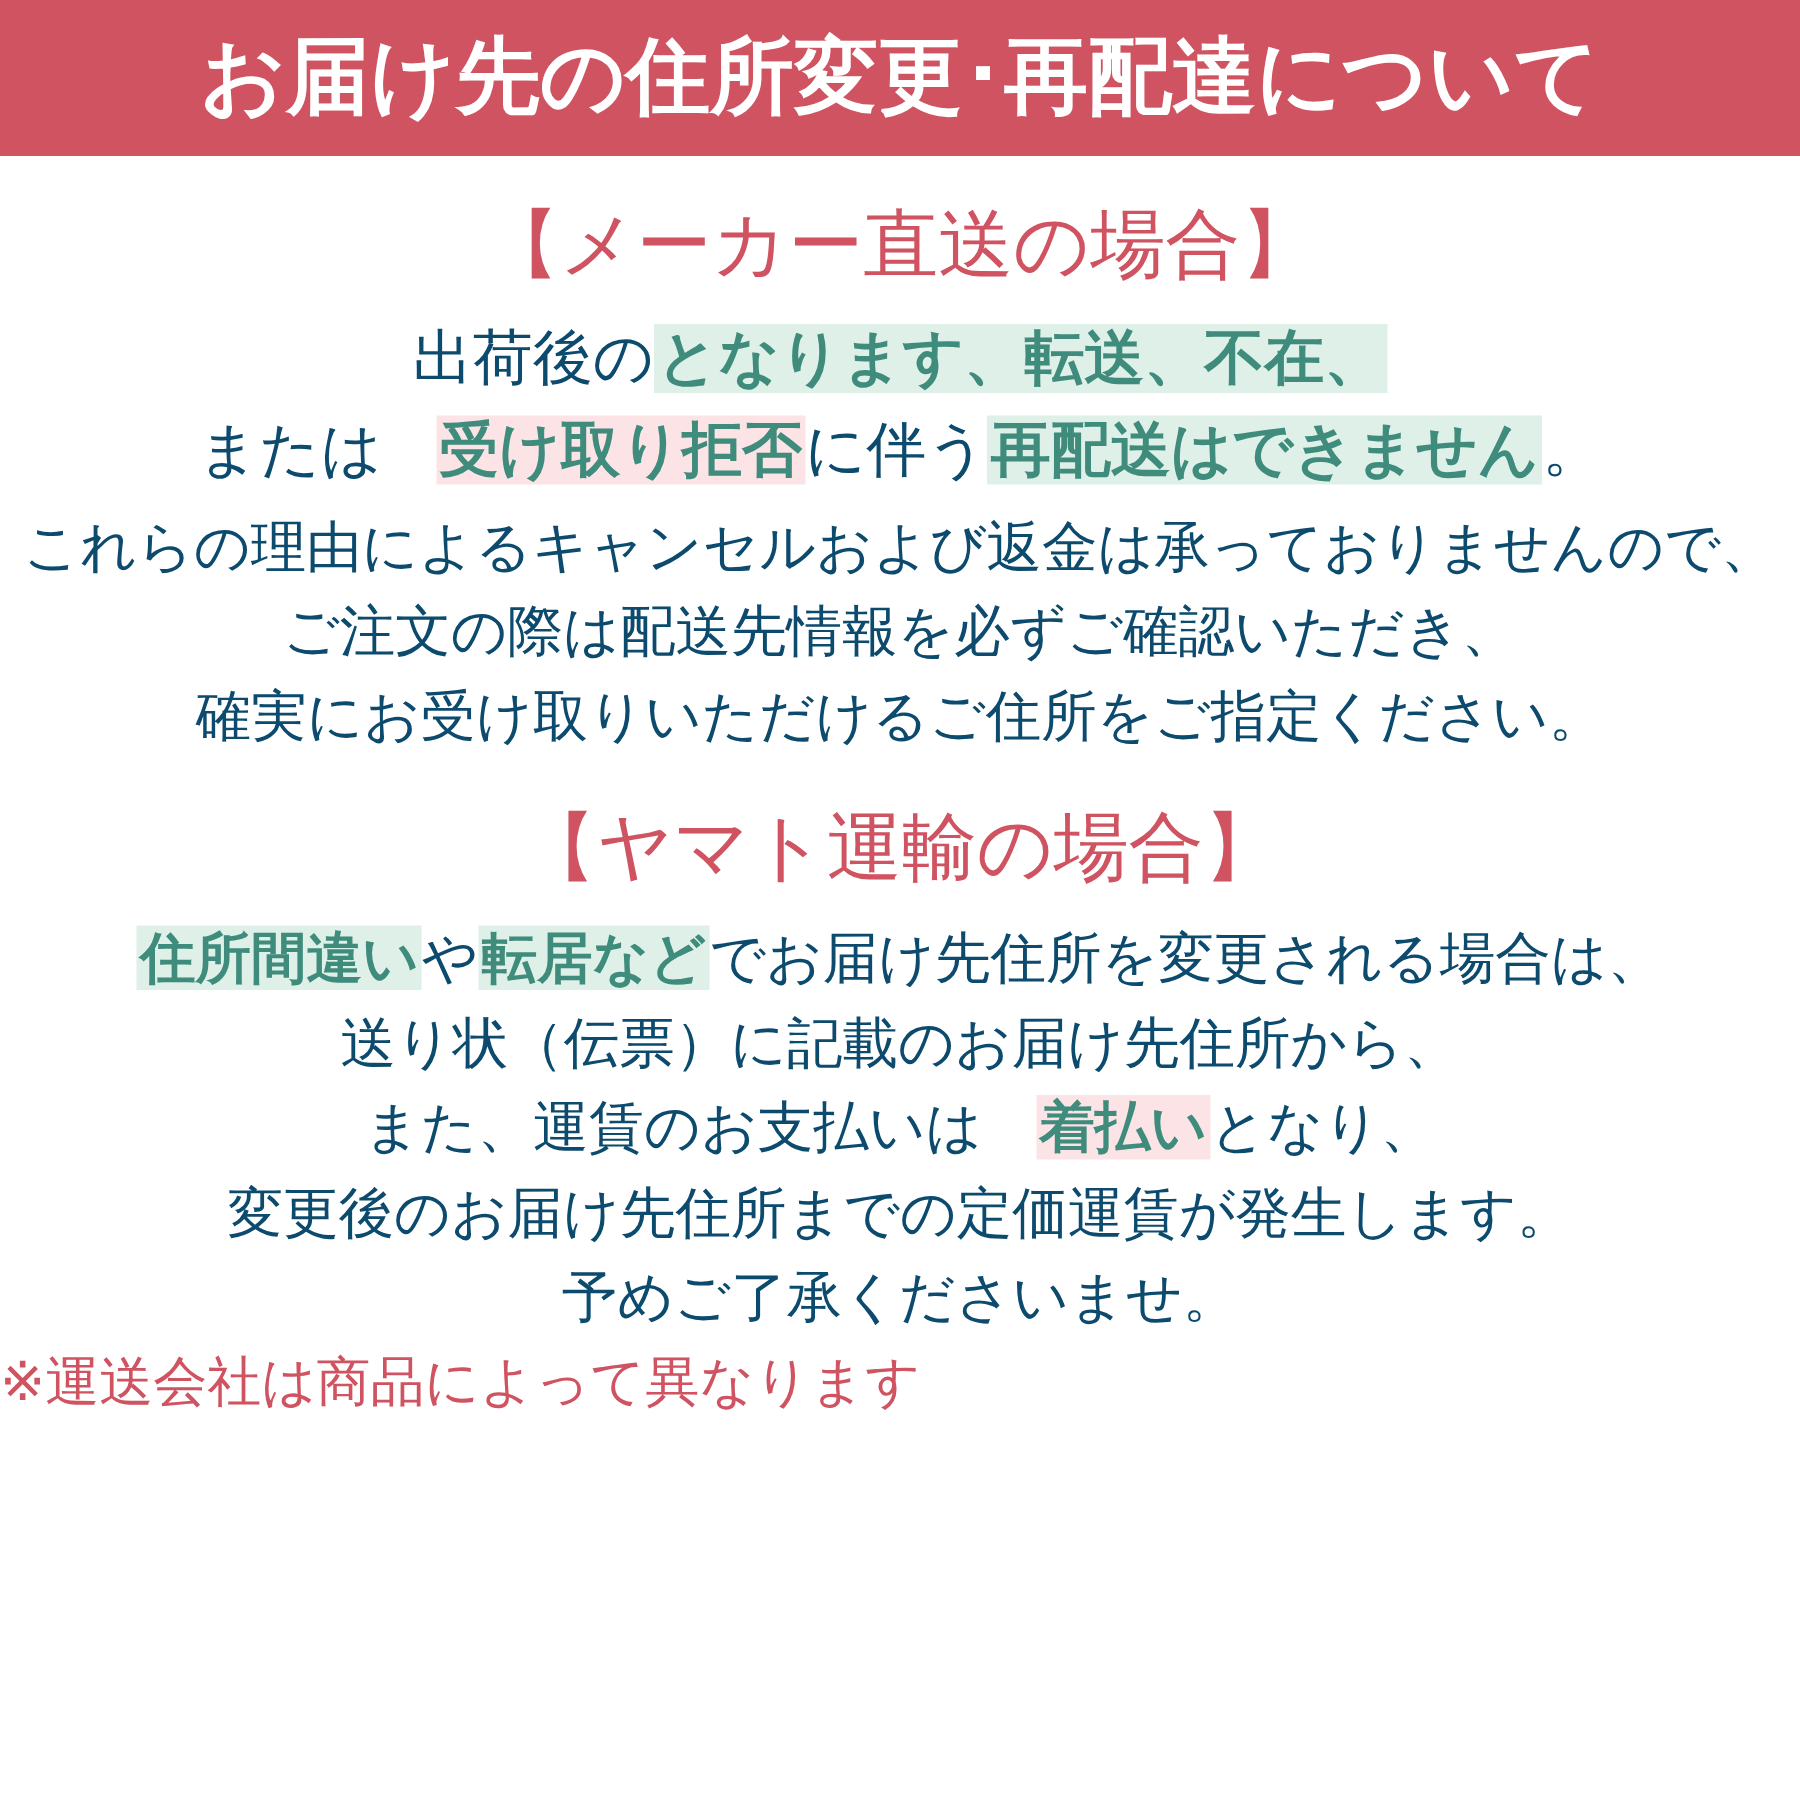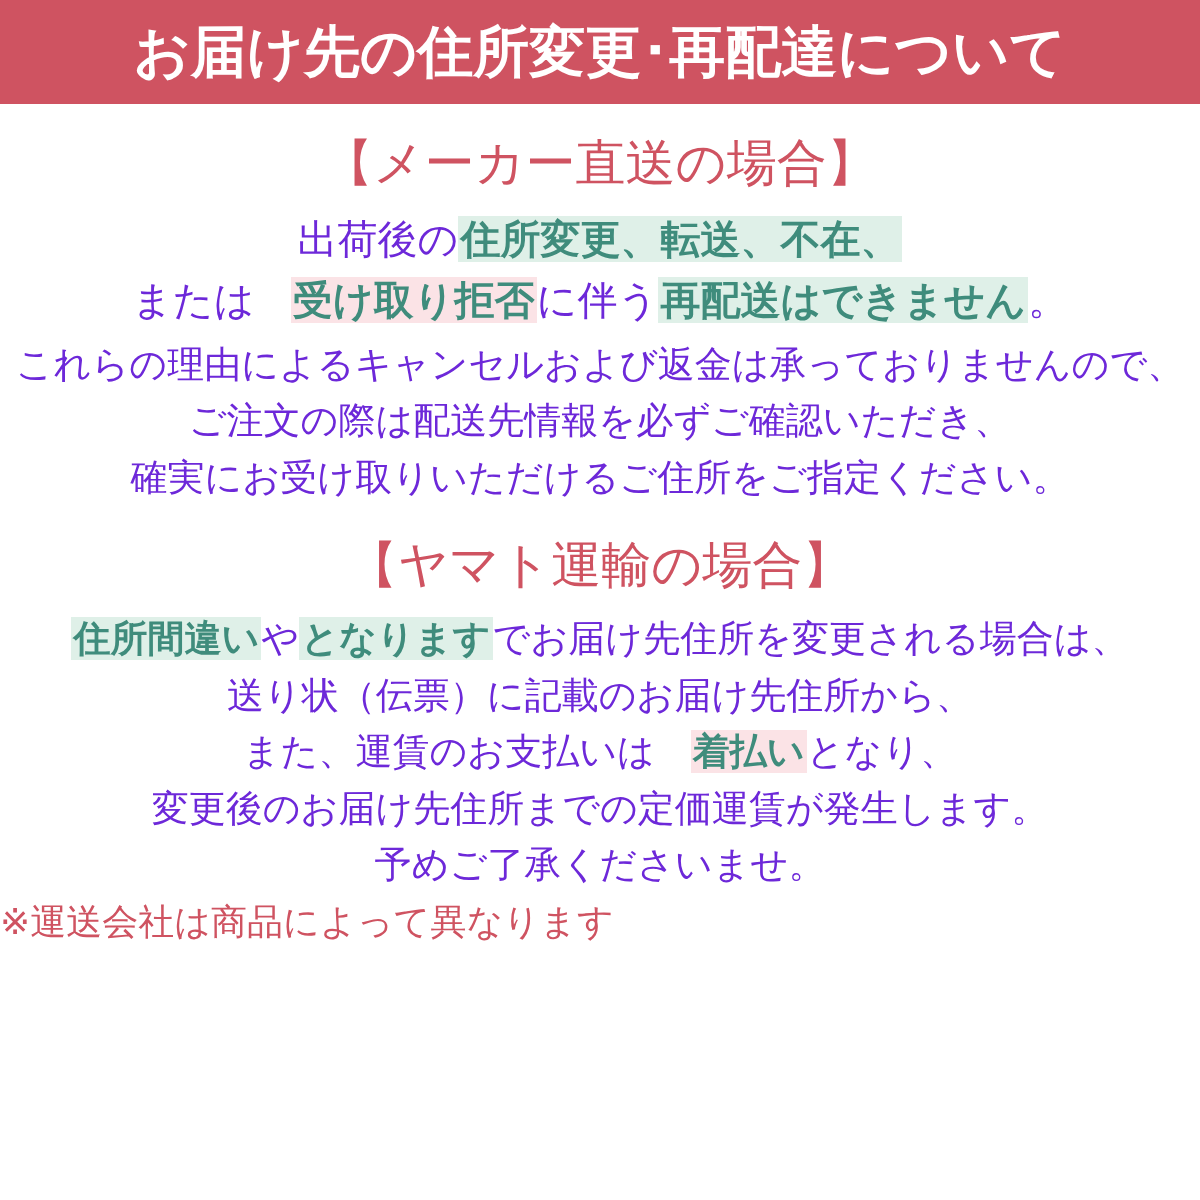--- a/index.html
+++ b/index.html
@@ -70,21 +70,21 @@
     padding: 0 2px;
     margin-left: 36px;
   }
   .hl-green {
     background: #dff0e8;
     color: #3f8c7c;
     font-weight: bold;
     padding: 0 2px;
   }
   .plain-dark {
-    color: #6d28d9;
+    color: #0c4a6e;
   }
   .note-red {
     color: #cf5361;
     font-size: 36px;
     text-align: left;
     line-height: 1.2;
     margin-top: 6px;
     white-space: nowrap;
   }
   .spacer-sm { height: 6px; }
@@ -96,21 +96,21 @@
 
   <div class="header-bar">
     <div class="header-title">お届け先の住所変更･再配達について</div>
   </div>
 
   <div class="content">
 
     <div class="section-heading">【メーカー直送の場合】</div>
 
     <div class="line">
-      <span class="plain-dark">出荷後の</span><span class="hl-green">住所変更、転送、不在、</span>
+      <span class="plain-dark">出荷後の</span><span class="hl-green">となります、転送、不在、</span>
     </div>
 
     <div class="line">
       <span class="plain-dark">または</span><span class="hl-pink">受け取り拒否</span><span class="plain-dark">に伴う</span><span class="hl-green">再配送はできません</span><span class="plain-dark">。</span>
     </div>
 
     <div class="spacer-sm"></div>
 
     <div class="line sm">
       <span class="plain-dark">これらの理由によるキャンセルおよび返金は承っておりませんので、</span>
@@ -120,21 +120,21 @@
       <span class="plain-dark">ご注文の際は配送先情報を必ずご確認いただき、</span>
     </div>
 
     <div class="line sm">
       <span class="plain-dark">確実にお受け取りいただけるご住所をご指定ください。</span>
     </div>
 
     <div class="section-heading">【ヤマト運輸の場合】</div>
 
     <div class="line sm">
-      <span class="hl-green">住所間違い</span><span class="plain-dark">や</span><span class="hl-green">となります</span><span class="plain-dark">でお届け先住所を変更される場合は、</span>
+      <span class="hl-green">住所間違い</span><span class="plain-dark">や</span><span class="hl-green">転居など</span><span class="plain-dark">でお届け先住所を変更される場合は、</span>
     </div>
 
     <div class="line sm">
       <span class="plain-dark">送り状（伝票）に記載のお届け先住所から、</span>
     </div>
 
     <div class="line sm">
       <span class="plain-dark">また、運賃のお支払いは</span><span class="hl-pink">着払い</span><span class="plain-dark">となり、</span>
     </div>
 

